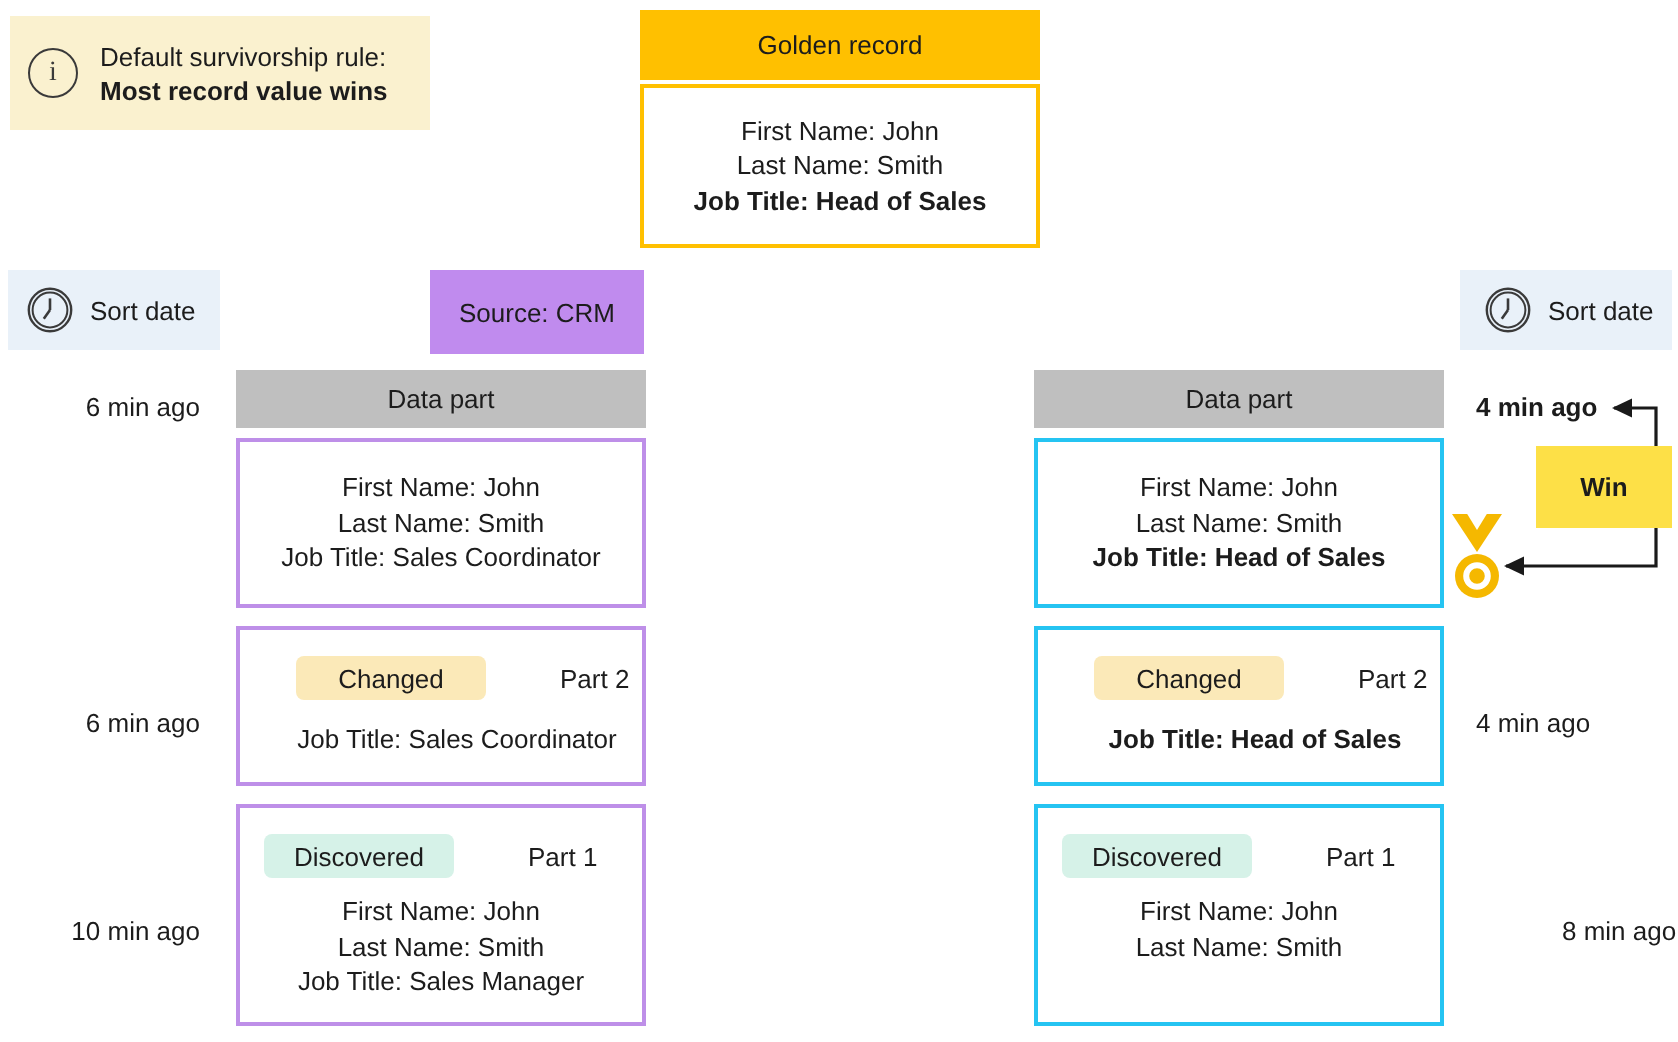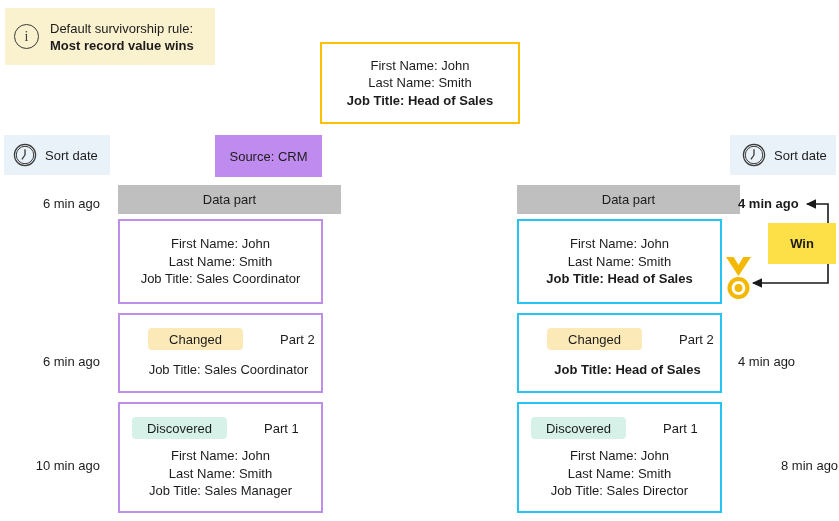--- a/index.html
+++ b/index.html
@@ -31,21 +31,21 @@
   .sortdate-left{left:4px;top:135px;}
   .sortdate-right{left:730px;top:135px;padding-left:12px;}
   .sortdate span{margin-left:8px;}
 
   
   .source-badge{height:42px;top:135px;}
   .source-crm{left:215px;width:107px;background:#C08BEE;}
   .source-erp{left:513px;width:110px;background:#25C4F2;}
 
   
-  .part-header{top:185px;width:223px;height:29px;background:#BFBFBF;}
+  .part-header{top:185px;width:205px;height:29px;background:#BFBFBF;}
   .col-crm{left:118px;}
   .col-erp{left:517px;}
   .databox{width:205px;background:#fff;}
   .crm-border{border:2px solid #BE8FE8;}
   .erp-border{border:2px solid #25C4F2;}
   .current-box{top:219px;height:85px;display:flex;flex-direction:column;justify-content:center;
     text-align:center;line-height:17.5px;}
   .part2-box{top:313px;height:80px;padding-left:16px;}
   .part1-box{top:402px;height:111px;}
   .badge-row{display:flex;align-items:center;margin:13px 0 0 12px;}
@@ -72,20 +72,21 @@
 <div class="canvas">
 
   <div class="abs info-box">
     <div class="info-icon">i</div>
     <div class="info-text">
       <div>Default survivorship rule:</div>
       <div class="b">Most record value wins</div>
     </div>
   </div>
 
+  <div class="abs flexc golden-header">Golden record</div>
   <div class="abs golden-body">
     <div>First Name: John</div>
     <div>Last Name: Smith</div>
     <div class="b">Job Title: Head of Sales</div>
   </div>
 
   <div class="abs sortdate sortdate-left">
     <svg width="24" height="24" viewBox="0 0 24 24">
       <circle cx="12" cy="12" r="10.6" fill="none" stroke="#3a3a3a" stroke-width="1.2"></circle>
       <circle cx="12" cy="12" r="8.7" fill="none" stroke="#3a3a3a" stroke-width="1"></circle>
@@ -145,21 +146,20 @@
     <div class="single-line b">Job Title: Head of Sales</div>
   </div>
   <div class="abs databox erp-border part1-box col-erp">
     <div class="badge-row">
       <div class="badge badge-discovered">Discovered</div>
       <div class="part-label">Part 1</div>
     </div>
     <div class="triple-lines">
       <div>First Name: John</div>
       <div>Last Name: Smith</div>
-      <div>Job Title: Sales Director</div>
     </div>
   </div>
 
   <div class="time time-left" style="top:195px;">6 min ago</div>
   <div class="time time-left" style="top:353px;">6 min ago</div>
   <div class="time time-left" style="top:457px;">10 min ago</div>
 
   <div class="time time-right b" style="top:195px;">4 min ago</div>
   <div class="time time-right" style="top:353px;">4 min ago</div>
   <div class="time time-right" style="top:457px;margin-left:43px;">8 min ago</div>

